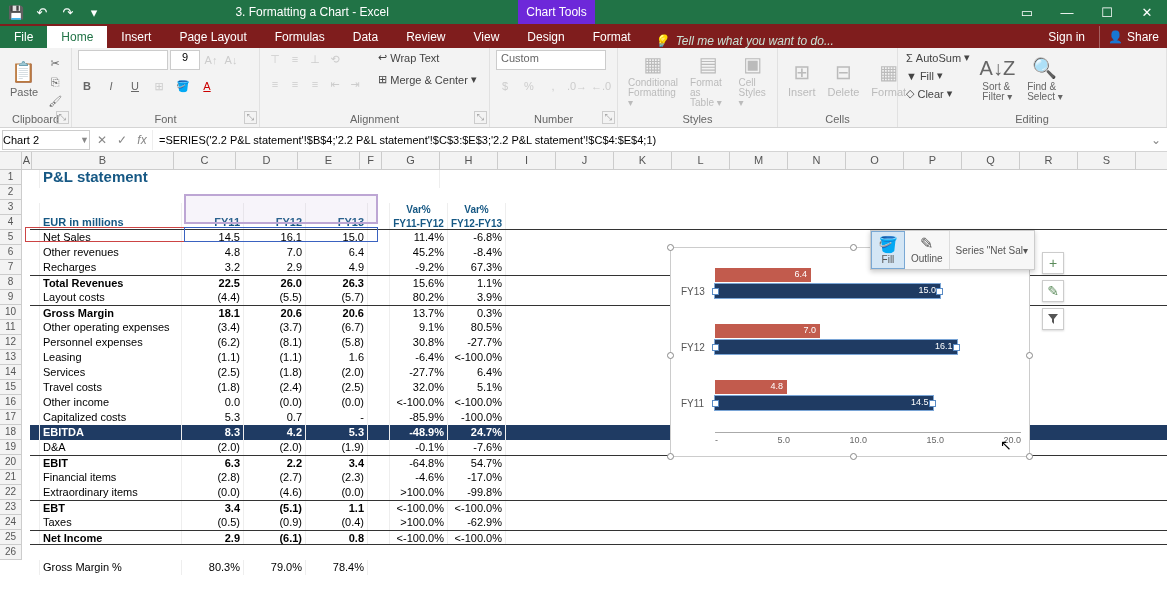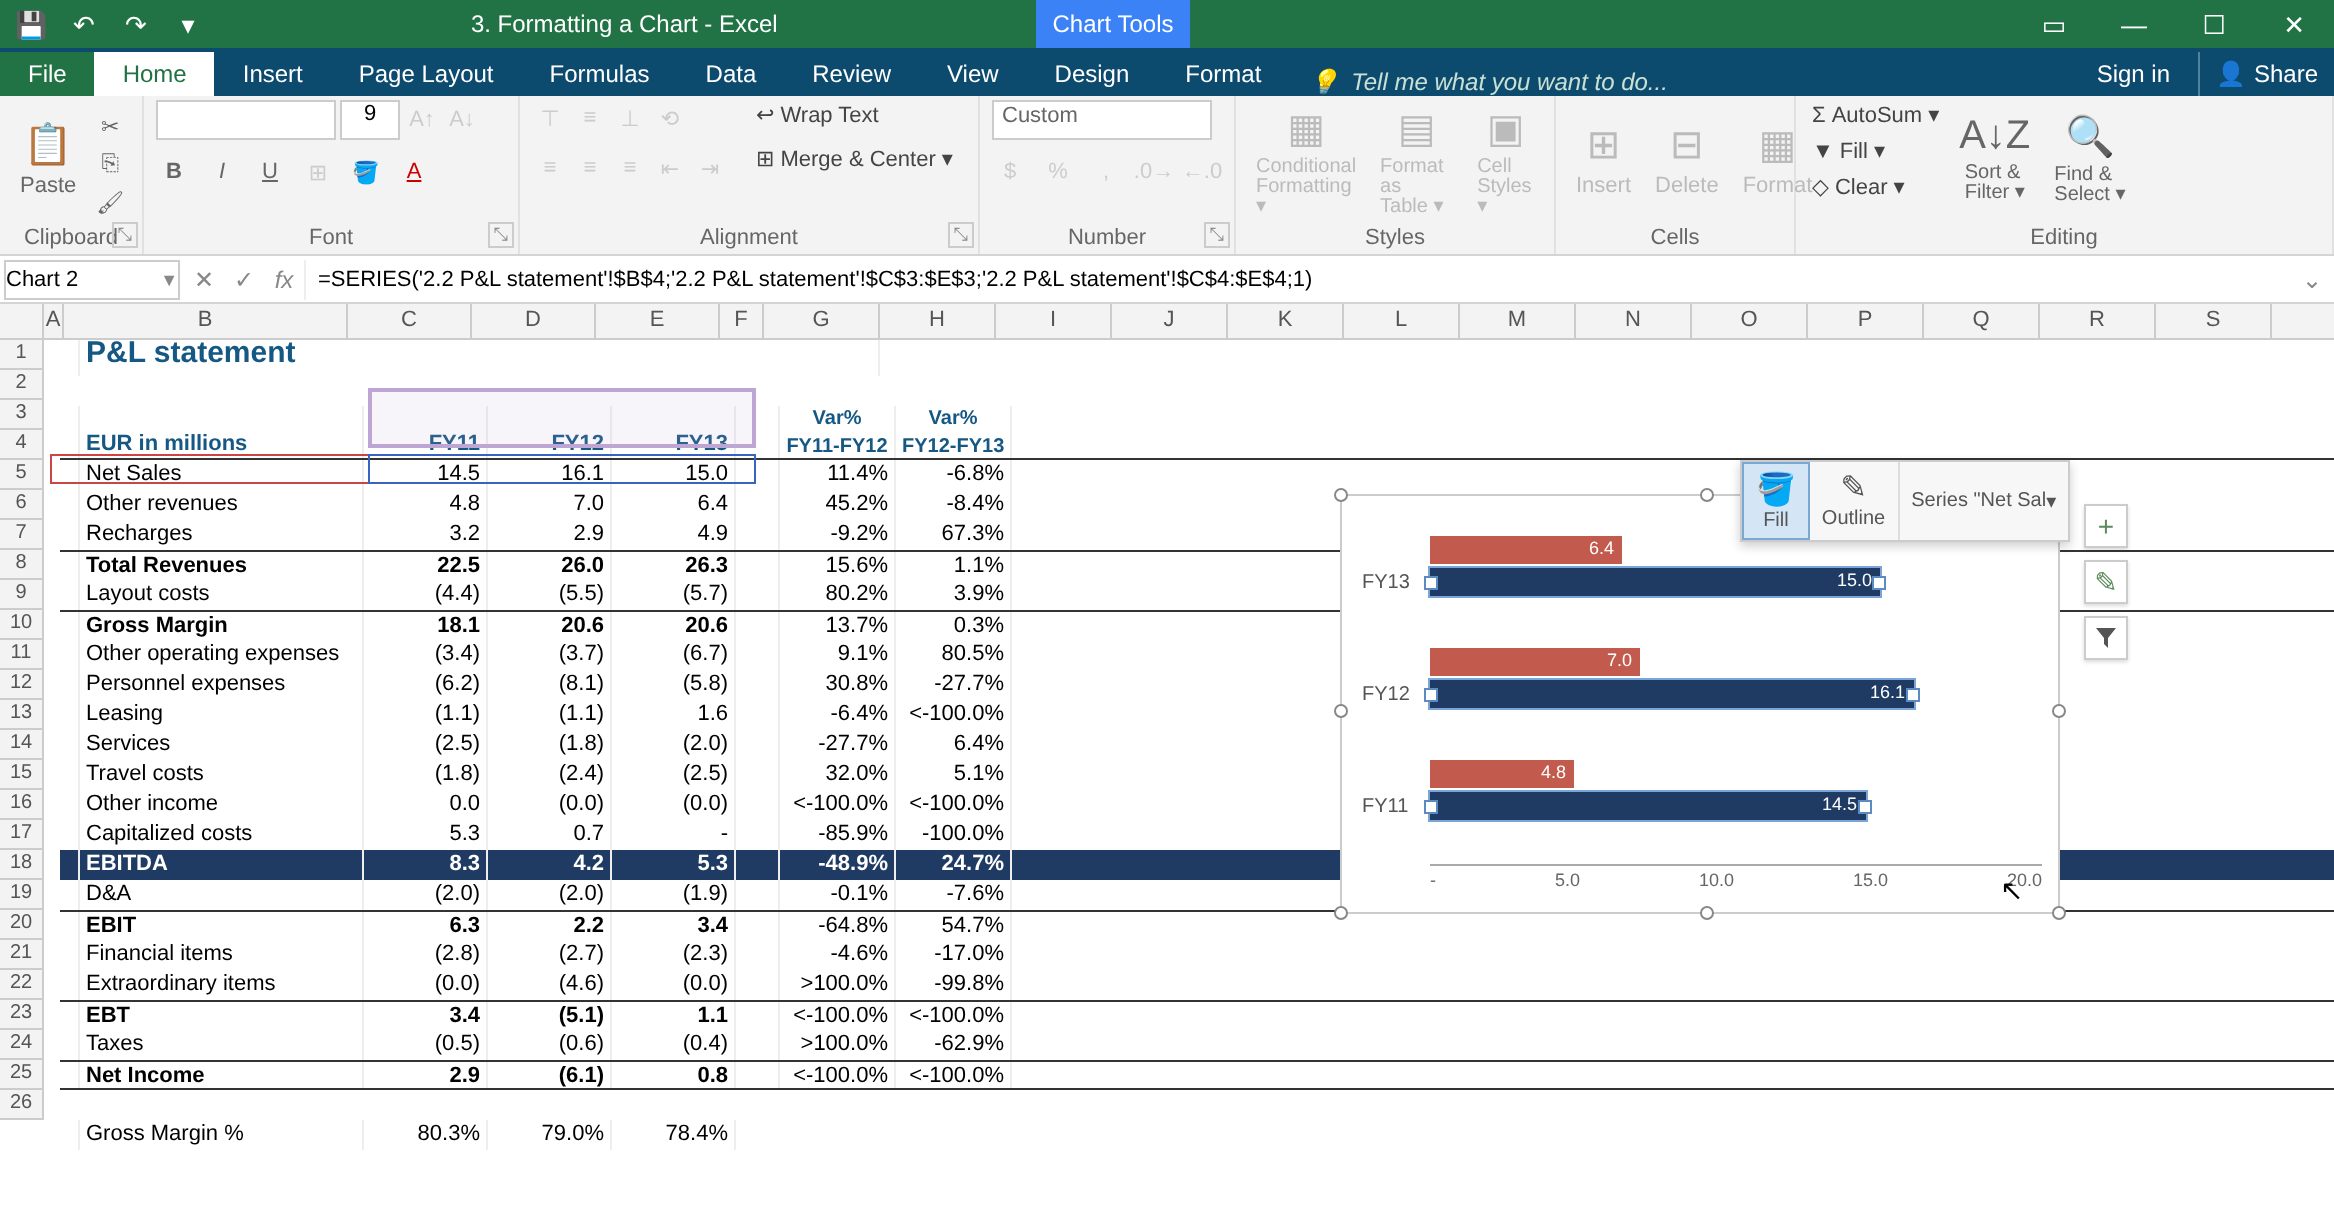--- a/index.html
+++ b/index.html
@@ -3,26 +3,26 @@
 <meta charset="utf-8">
 <style>
 * { box-sizing: border-box; margin: 0; padding: 0; font-family: 'Segoe UI', Tahoma, sans-serif; }
 body { background: #fff; width: 1167px; height: 608px; overflow: hidden; font-size: 12px; }
 
 
 .titlebar { height: 24px; background: #217346; display: flex; align-items: center; color: #fff; }
 .titlebar .qat { display: flex; gap: 2px; padding-left: 4px; }
 .qat-btn { width: 24px; height: 22px; display: flex; align-items: center; justify-content: center; color: #fff; font-size: 13px; }
 .titlebar .title { flex: 1; text-align: center; font-size: 12px; }
-.titlebar .chart-tools { background: #3b82f6; padding: 2px 8px; height: 24px; display: flex; align-items: center; }
+.titlebar .chart-tools { background: #6d28d9; padding: 2px 8px; height: 24px; display: flex; align-items: center; }
 .titlebar .win-controls { display: flex; }
 .win-btn { width: 40px; height: 24px; display: flex; align-items: center; justify-content: center; font-size: 13px; }
 
 
-.tabs { height: 24px; background: #0c4a6e; display: flex; align-items: flex-end; color: #fff; }
+.tabs { height: 24px; background: #7f1d1d; display: flex; align-items: flex-end; color: #fff; }
 .tab { padding: 4px 14px; font-size: 12px; cursor: pointer; }
 .tab.file { background: #217346; }
 .tab.active { background: #fff; color: #217346; }
 .tab.chart { color: #fff; }
 .tellme { flex: 1; display: flex; align-items: center; gap: 6px; padding-left: 10px; color: #c9e0d4; font-style: italic; }
 .signin { padding: 4px 14px; font-size: 12px; }
 .share { padding: 4px 8px; display: flex; align-items: center; gap: 4px; border-left: 1px solid rgba(255,255,255,0.3); }
 
 
 .ribbon { height: 80px; background: #f3f3f3; border-bottom: 1px solid #d4d4d4; display: flex; }
@@ -561,21 +561,21 @@
         <div class="cell right bold" style="width: 62px;">(5.1)</div>
         <div class="cell right bold" style="width: 62px;">1.1</div>
         <div class="cell " style="width: 22px;"></div>
         <div class="cell right " style="width: 58px;">&lt;-100.0%</div>
         <div class="cell right " style="width: 58px;">&lt;-100.0%</div>
       </div>
       <div class="crow ">
         <div class="cell " style="width: 10px;"></div>
         <div class="cell " style="width: 142px;">Taxes</div>
         <div class="cell right " style="width: 62px;">(0.5)</div>
-        <div class="cell right " style="width: 62px;">(0.6)</div>
+        <div class="cell right " style="width: 62px;">(0.9)</div>
         <div class="cell right " style="width: 62px;">(0.4)</div>
         <div class="cell " style="width: 22px;"></div>
         <div class="cell right " style="width: 58px;">&gt;100.0%</div>
         <div class="cell right " style="width: 58px;">-62.9%</div>
       </div>
       <div class="crow border-top border-bot">
         <div class="cell " style="width: 10px;"></div>
         <div class="cell bold" style="width: 142px;">Net Income</div>
         <div class="cell right bold" style="width: 62px;">2.9</div>
         <div class="cell right bold" style="width: 62px;">(6.1)</div>

